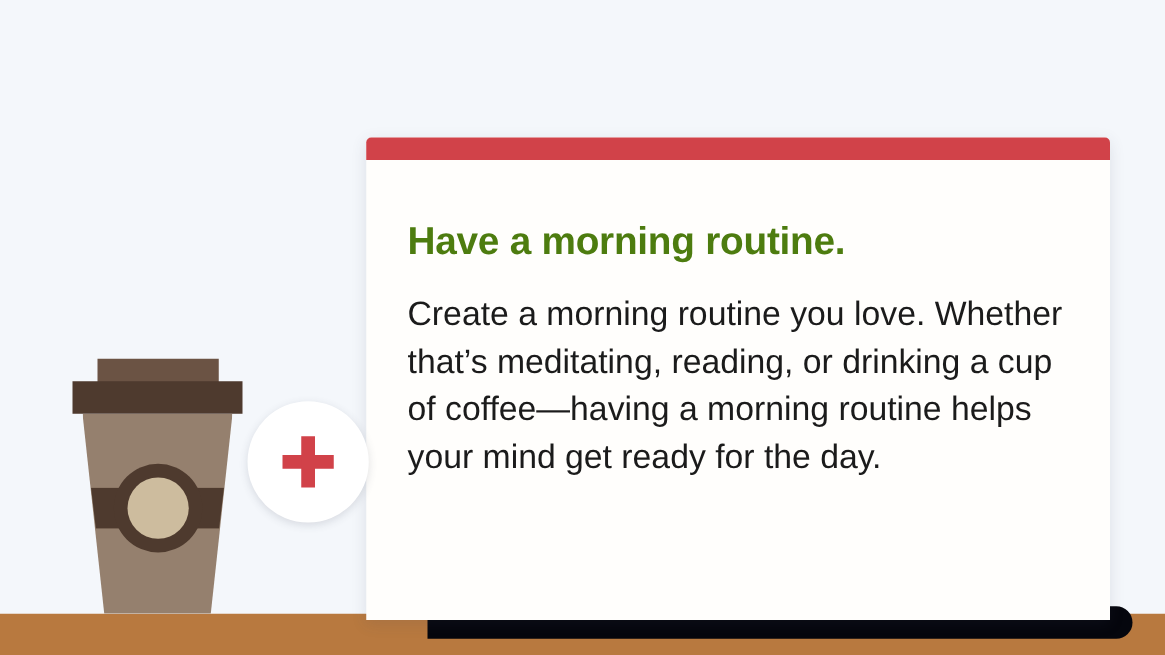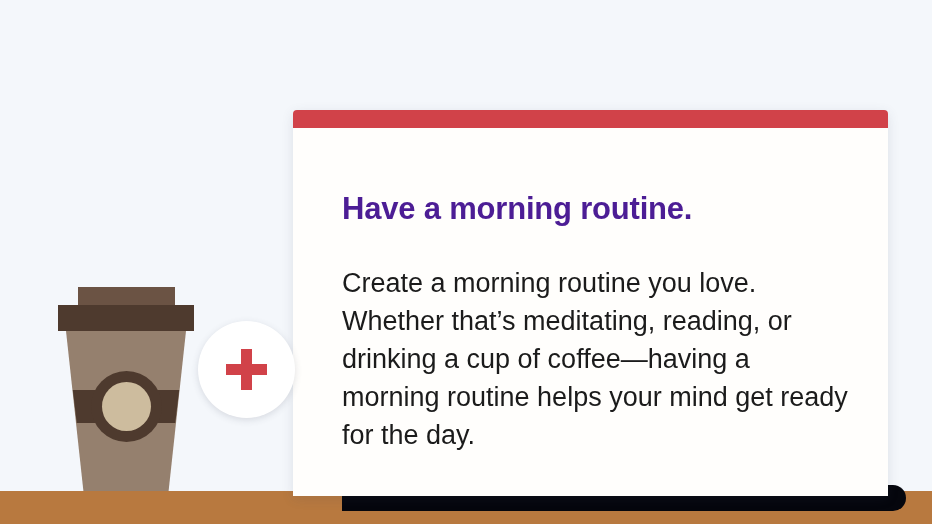--- a/index.html
+++ b/index.html
@@ -158,30 +158,30 @@
     background: #d14249;
     border-radius: 4px 4px 0 0;
   }
   .card-body {
     position: absolute;
     left: 33px;
     top: 18px;
     right: 20px;
   }
   .card-title {
-    margin: 16px;
+    margin: 0;
     padding-top: 48px;
     font-size: 31px;
     font-weight: bold;
     line-height: 1.1;
-    color: #4c1d95;
+    color: #4d7c0f;
     letter-spacing: -0.2px;
   }
   .card-text {
-    margin: 16px;
+    margin: 0;
     padding-top: 22px;
     font-size: 27px;
     font-weight: normal;
     line-height: 38px;
     color: #1b1b1b;
     max-width: 540px;
   }
 </style>
 </head>
 <body>

